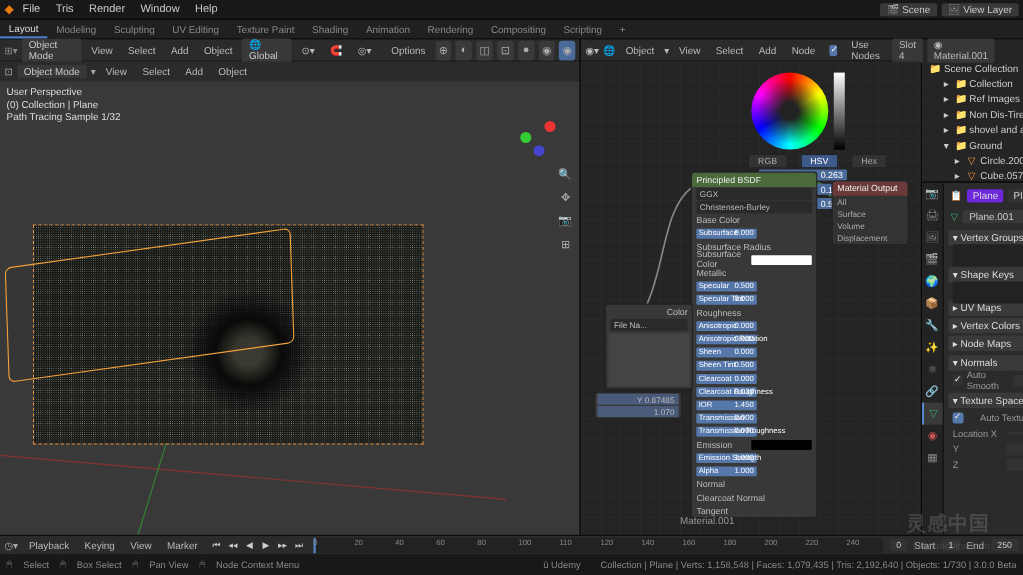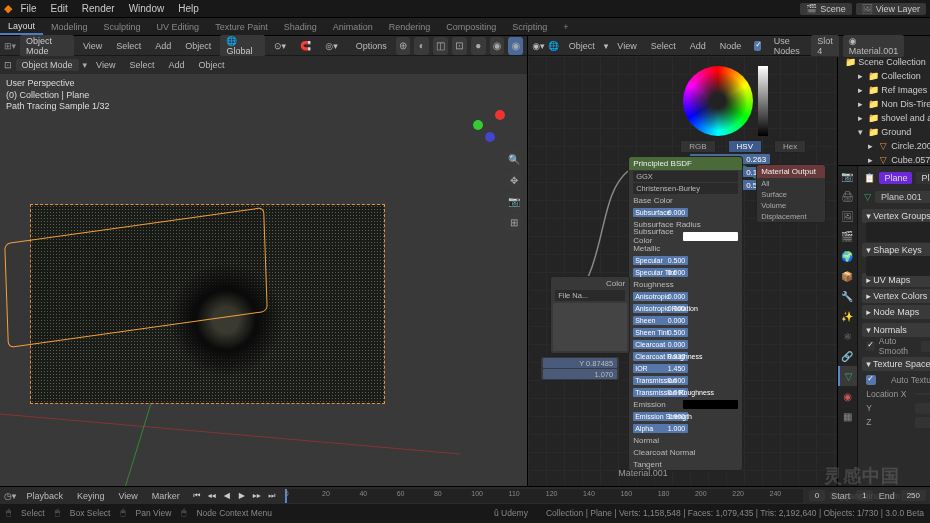--- a/index.html
+++ b/index.html
@@ -95,21 +95,21 @@
 svg{overflow:visible}
 .chk{width:10px;height:10px;background:#5577aa;border-radius:2px;display:inline-block;position:relative}
 .chk::after{content:"✓";position:absolute;color:#fff;font-size:8px;left:1px;top:-1px}
 </style>
 </head>
 <body>
 
 <div class="topbar">
   <span style="color:#e87d0d;font-size:11px">◆</span>
   <span class="menu-item">File</span>
-  <span class="menu-item">Edit</span>
+  <span class="menu-item">Tris</span>
   <span class="menu-item">Render</span>
   <span class="menu-item">Window</span>
   <span class="menu-item">Help</span>
   <div class="top-right">
     <span class="hdr-dropdown"><span style="color:#888">🎬</span> <span>Scene</span></span>
     <span class="hdr-dropdown"><span style="color:#888">🖼</span> <span>View Layer</span></span>
   </div>
 </div>
 
 <div class="tabs-row">

